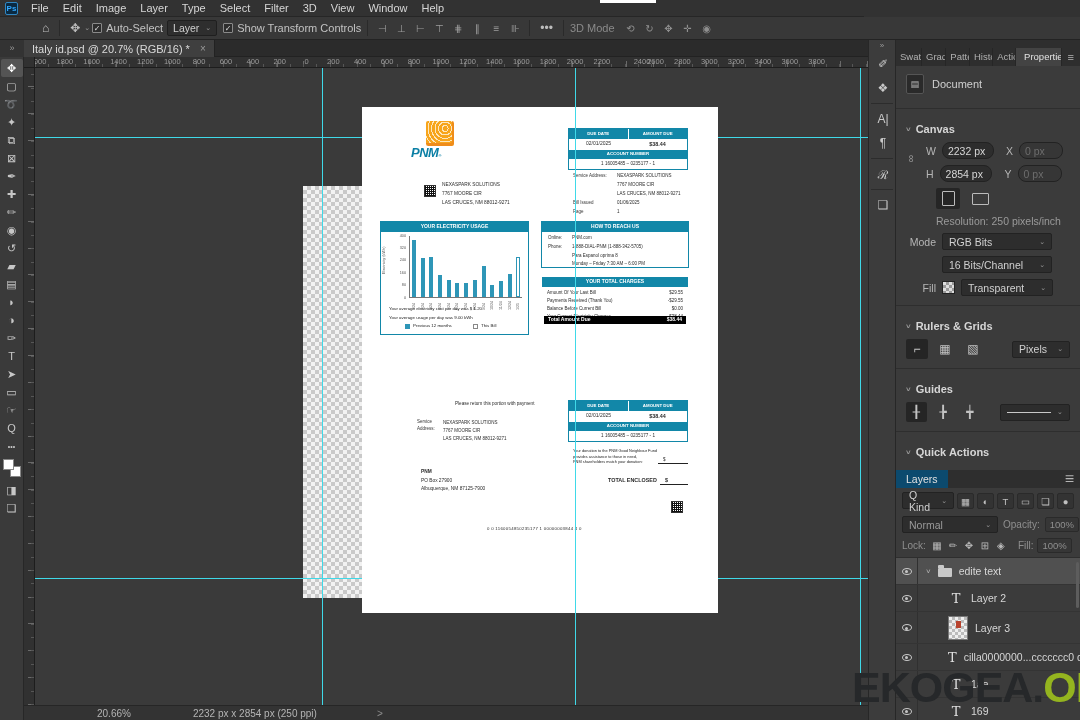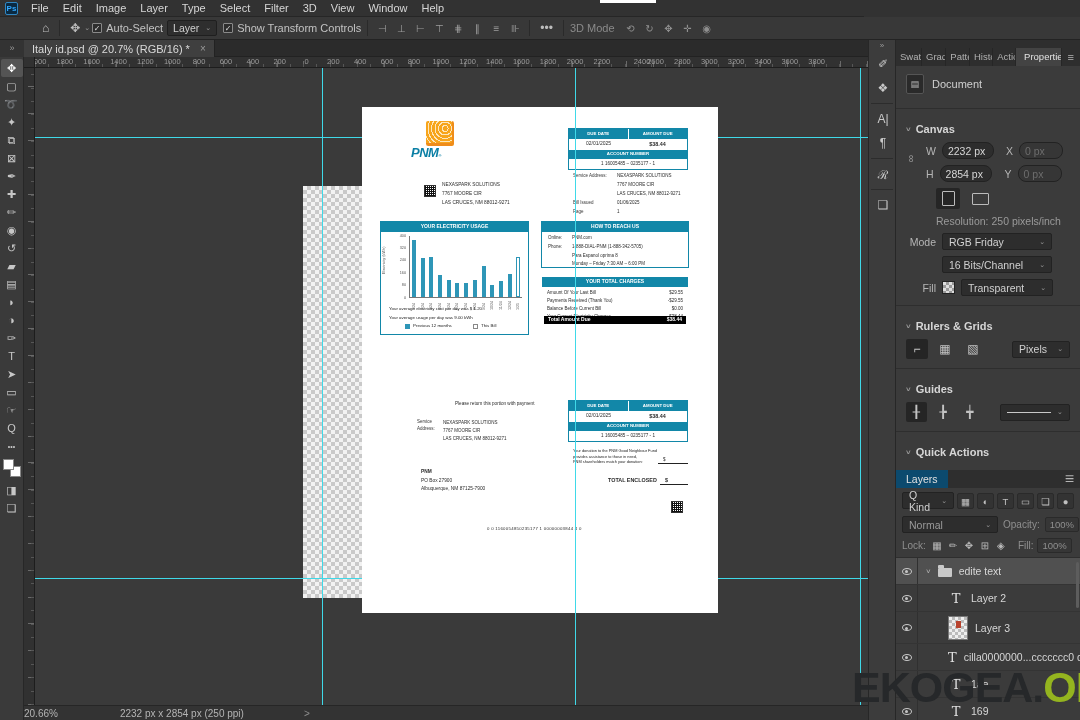--- a/index.html
+++ b/index.html
@@ -116,21 +116,21 @@
 .lmain.child{padding-left:30px}
 .t-ic{font-family:"DejaVu Serif",serif;font-size:13px;color:#e0e0e0;width:16px;text-align:center}
 .chev{font-size:8px;color:#b5b5b5}
 .folder{width:14px;height:9px;background:#c9c9c9;border-radius:1px;position:relative;margin-top:3px}
 .folder:before{content:"";position:absolute;left:0;top:-3px;width:6px;height:3px;background:#c9c9c9;border-radius:1px 1px 0 0}
 .thumb{width:20px;height:24px;border:1px solid #777;background-image:linear-gradient(45deg,#bbb 25%,transparent 25%,transparent 75%,#bbb 75%),linear-gradient(45deg,#bbb 25%,#eee 25%,#eee 75%,#bbb 75%);background-size:6px 6px;background-position:0 0,3px 3px;position:relative}
 .thumb:after{content:"";position:absolute;left:7px;top:4px;width:5px;height:7px;background:#b8432e}
 #lscroll{position:absolute;right:1px;top:4px;width:3px;height:46px;background:#5d5d5d;border-radius:2px}
 
 #statusbar{position:absolute;left:24px;top:705px;width:844px;height:15px;background:#333;border-top:1px solid #262626;font-size:10px;color:#b4b4b4;display:flex;align-items:center}
-#statusbar .z{}
+#statusbar .z{margin-left:73px}
 #statusbar .d{margin-left:62px}
 #statusbar .c{margin-left:60px;color:#8e8e8e}
 
 #artifact{position:absolute;left:600px;top:0;width:56px;height:3px;background:#fff;z-index:60}
 #watermark{position:absolute;left:852px;top:663px;font-size:43px;font-weight:bold;letter-spacing:-1px;z-index:50;white-space:nowrap}
 #watermark .p1{color:#26282a}
 #watermark .p2{color:#94b41f}
 .orient{width:13px;height:15px;border:1px solid #bbb;border-radius:1px}
 .orient.land{width:17px;height:12px}
 .obtn{width:24px;height:21px;display:flex;align-items:center;justify-content:center;border-radius:2px}
@@ -521,21 +521,21 @@
       <span class="obtn">
           <span class="orient land"></span>
         </span>
     </div>
     <div class="prow" style="padding-left:40px;color:#9a9a9a">
         <span>Resolution: 250 pixels/inch</span>
       </div>
     <div class="prow">
       <span style="width:30px;text-align:right">Mode</span>
       <span class="psel" style="max-width:110px">
-          <span>RGB Friday</span>
+          <span>RGB Bits</span>
           <span class="car">⌄</span>
         </span>
     </div>
     <div class="prow">
       <span style="width:30px"></span>
       <span class="psel" style="max-width:110px">
           <span>16 Bits/Channel</span>
           <span class="car">⌄</span>
         </span>
     </div>

